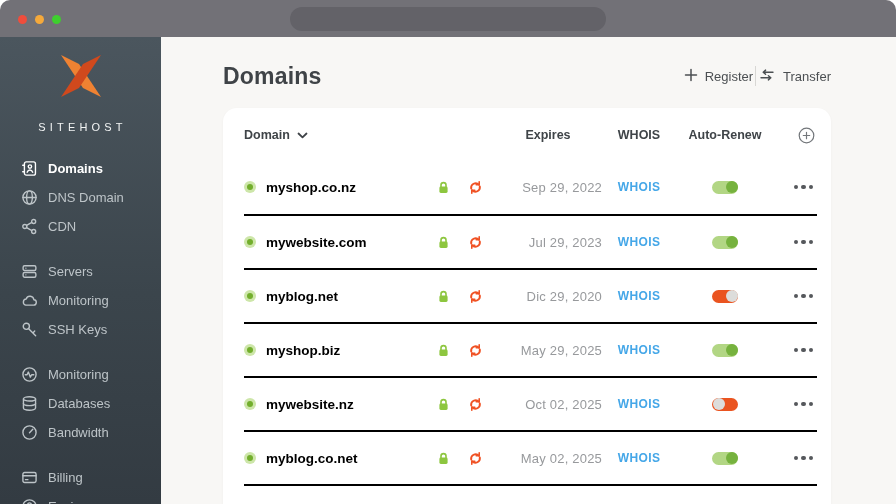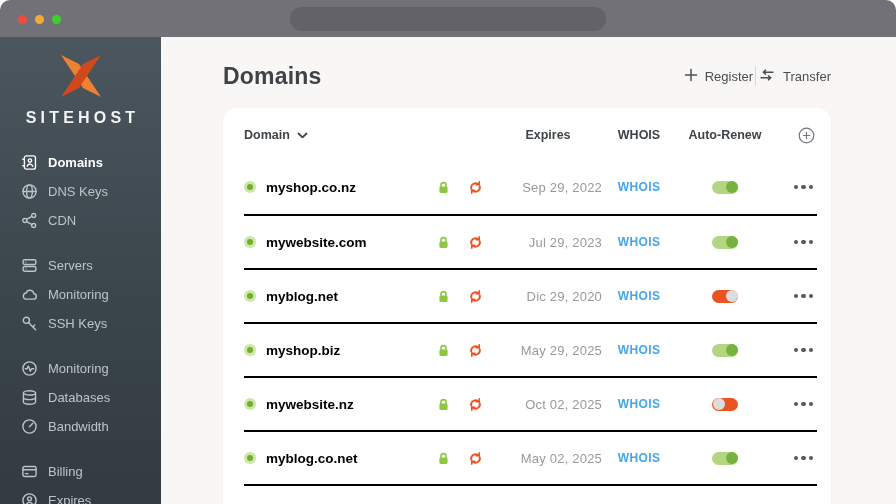--- a/index.html
+++ b/index.html
@@ -14,21 +14,21 @@
   .light { width:9px; height:9px; border-radius:50%; }
   .pill { position:absolute; left:50%; top:7px; transform:translateX(-50%);
           width:316px; height:24px; border-radius:12px; background:#636268; }
   
   .app { flex:1; display:flex; min-height:0; }
   
   .sidebar { width:161px; flex:0 0 auto; background:linear-gradient(180deg,#4b565e 0%,#3b454c 55%,#333b42 100%);
              padding-top:17px; overflow:hidden; }
   .brand { display:flex; flex-direction:column; align-items:center; }
   .brand svg { display:block; }
-  .brand-name { margin-top:11px; font-size:16px; font-weight:700; letter-spacing:4.2px;
+  .brand-name { margin-top:23px; font-size:11px; font-weight:400; letter-spacing:4.2px;
                 color:#f2f4f4; padding-left:4px; }
   .nav { margin-top:21px; }
   .nav-group { margin-bottom:16px; }
   .side-item { display:flex; align-items:center; gap:10px; height:29px; padding-left:21px;
                color:#bdc4c8; font-size:13px; cursor:pointer; }
   .side-item .sicon { width:17px; height:17px; display:flex; align-items:center; justify-content:center; color:#bdc4c8; }
   .side-item.active { color:#ffffff; font-weight:700; }
   .side-item.active .sicon { color:#ffffff; }
   .sicon svg { display:block; }
   
@@ -107,21 +107,21 @@
               <span class="slabel">Domains</span>
             </div>
             <div class="side-item">
               <span class="sicon">
                 <svg width="17" height="17" viewBox="0 0 16 16" fill="none" stroke="currentColor" stroke-width="1.3" stroke-linecap="round" stroke-linejoin="round">
                   <circle cx="8" cy="8" r="6.2"></circle>
                   <ellipse cx="8" cy="8" rx="2.7" ry="6.2"></ellipse>
                   <path d="M1.8 8h12.4"></path>
                 </svg>
               </span>
-              <span class="slabel">DNS Keys</span>
+              <span class="slabel">DNS Domain</span>
             </div>
             <div class="side-item">
               <span class="sicon">
                 <svg width="17" height="17" viewBox="0 0 16 16" fill="none" stroke="currentColor" stroke-width="1.3" stroke-linecap="round" stroke-linejoin="round">
                   <circle cx="11.9" cy="3.3" r="1.9"></circle>
                   <circle cx="3.6" cy="8" r="1.9"></circle>
                   <circle cx="11.9" cy="12.7" r="1.9"></circle>
                   <path d="M5.3 7l4.9-2.8M5.3 9l4.9 2.8"></path>
                 </svg>
               </span>

